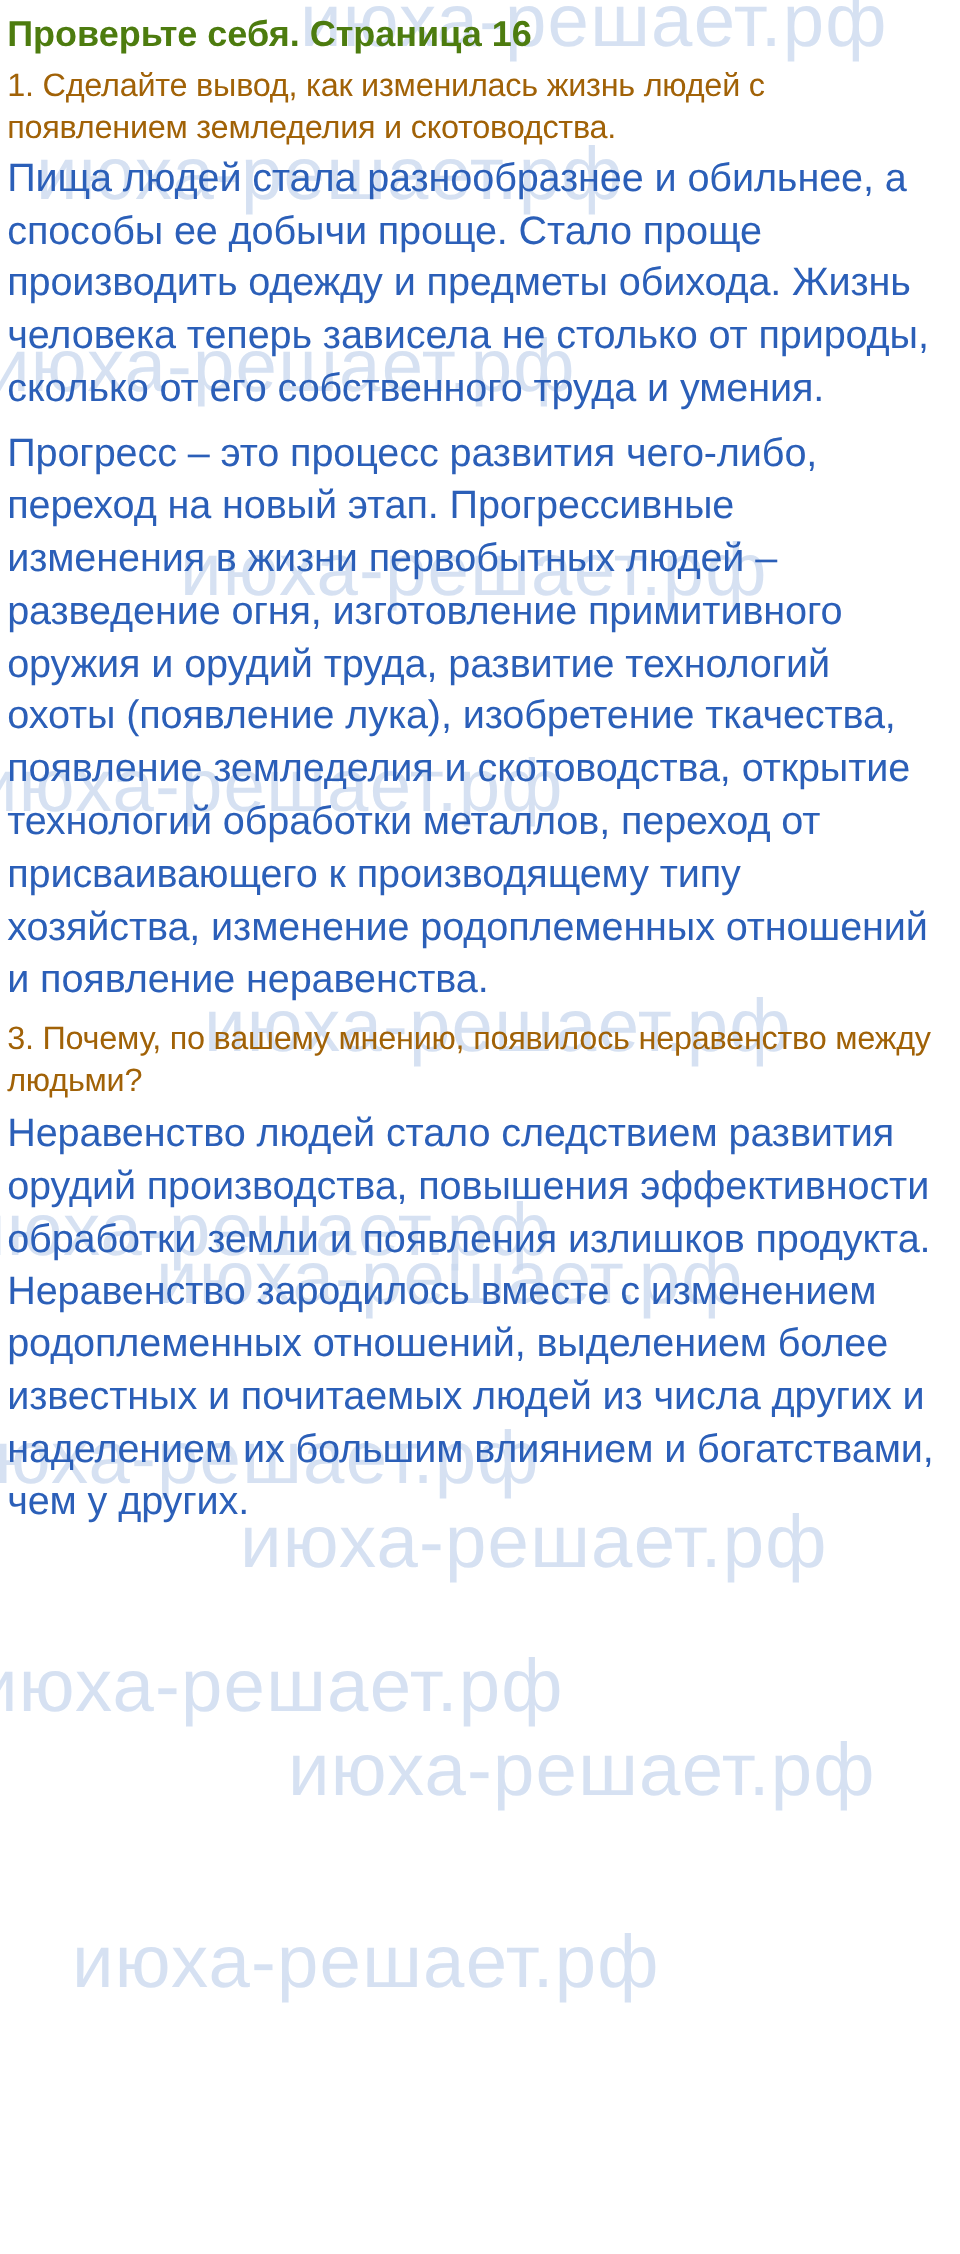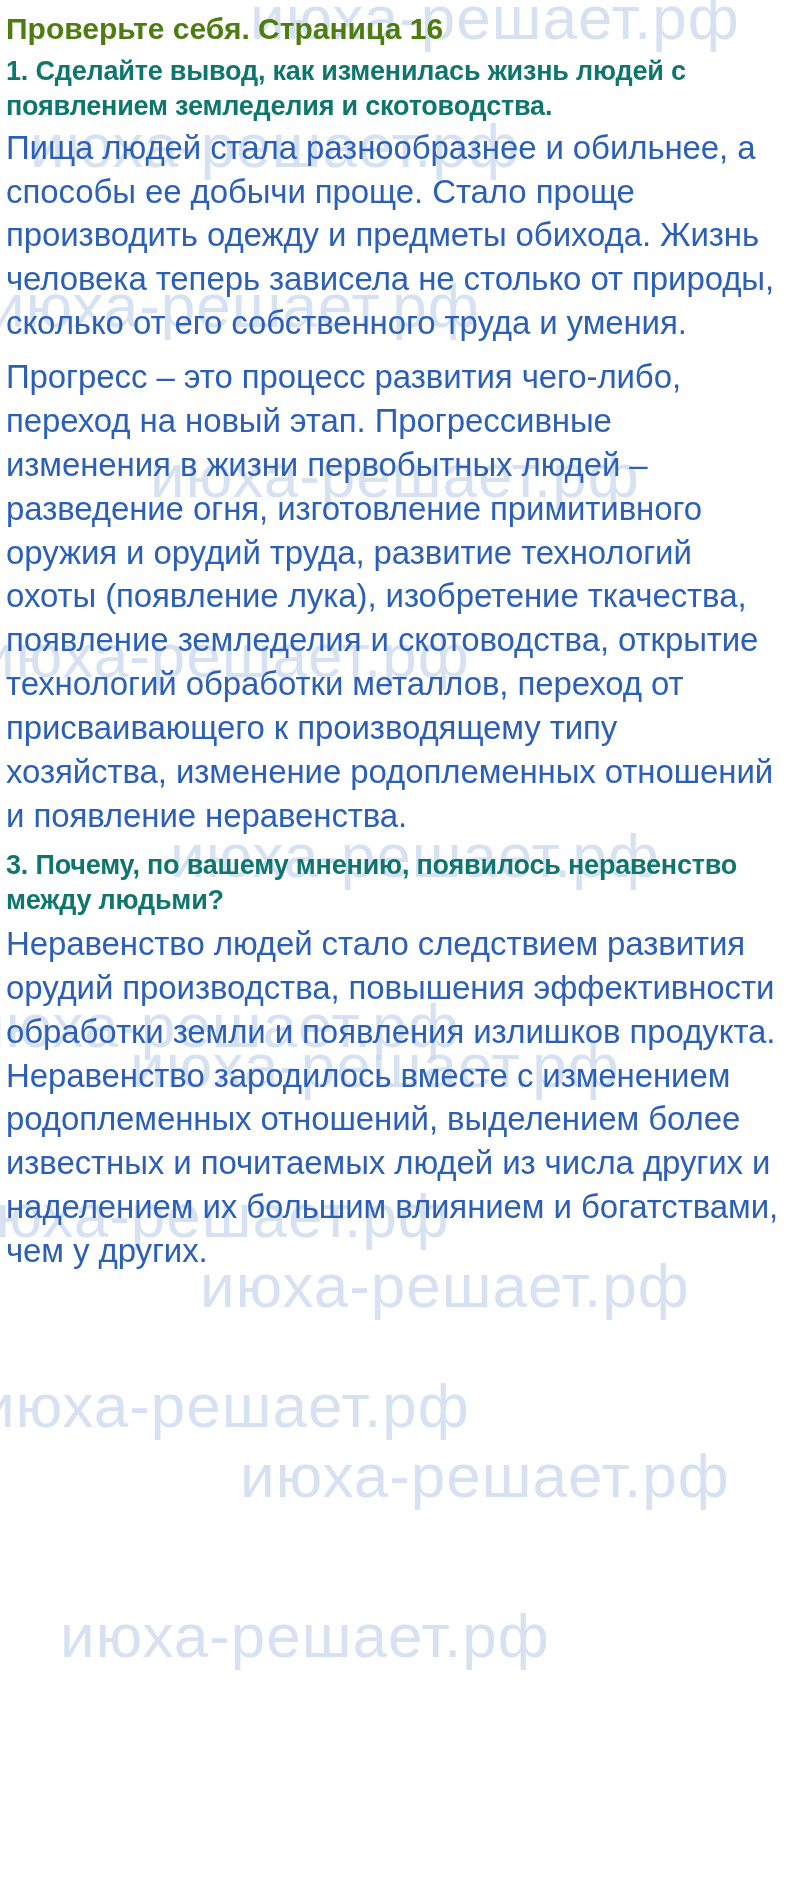--- a/index.html
+++ b/index.html
@@ -32,22 +32,22 @@
     font-size: 62px;
     font-weight: 400;
     letter-spacing: 1px;
   }
   .content {
     position: relative;
     z-index: 1;
     padding: 10px 16px 0 6px;
   }
   .q-title {
-    color: #0f766e;
-    font-weight: bold;
+    color: #a16207;
+    font-weight: normal;
     font-size: 27px;
     line-height: 1.30;
     margin: 0 0 2px 0;
     letter-spacing: -0.2px;
   }
   .header {
     color: #4d7c0f;
     font-weight: bold;
     font-size: 30px;
     line-height: 1.25;

